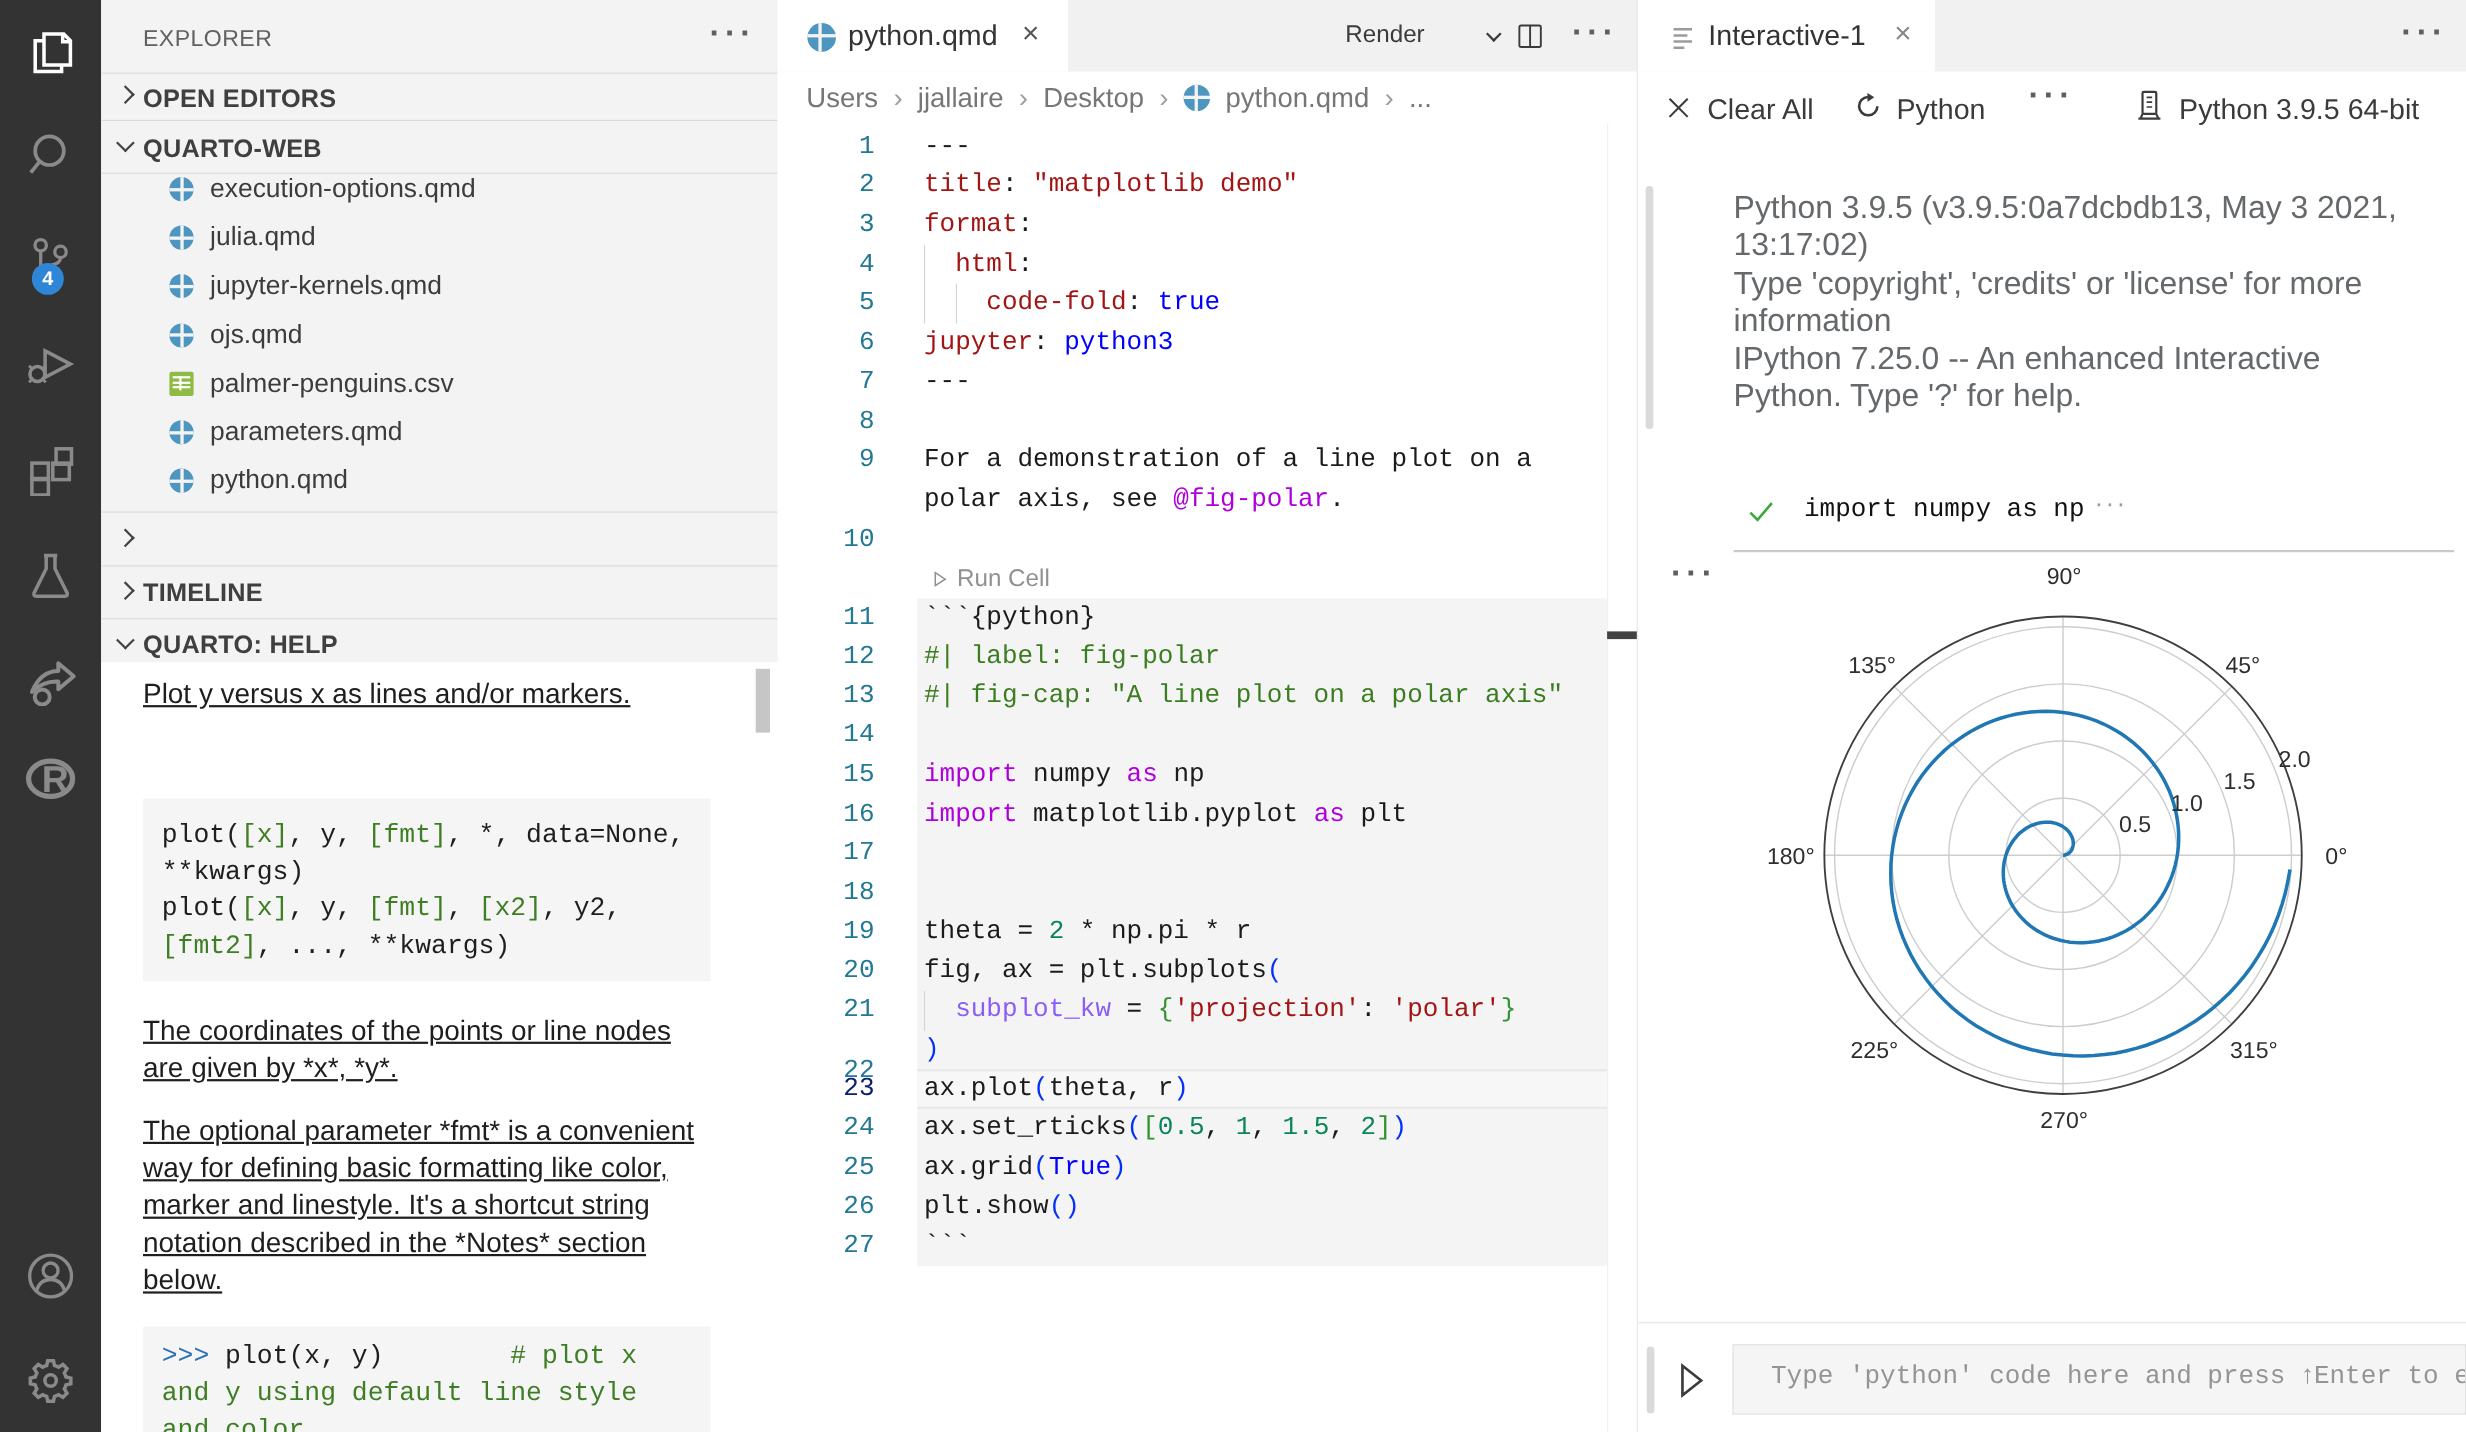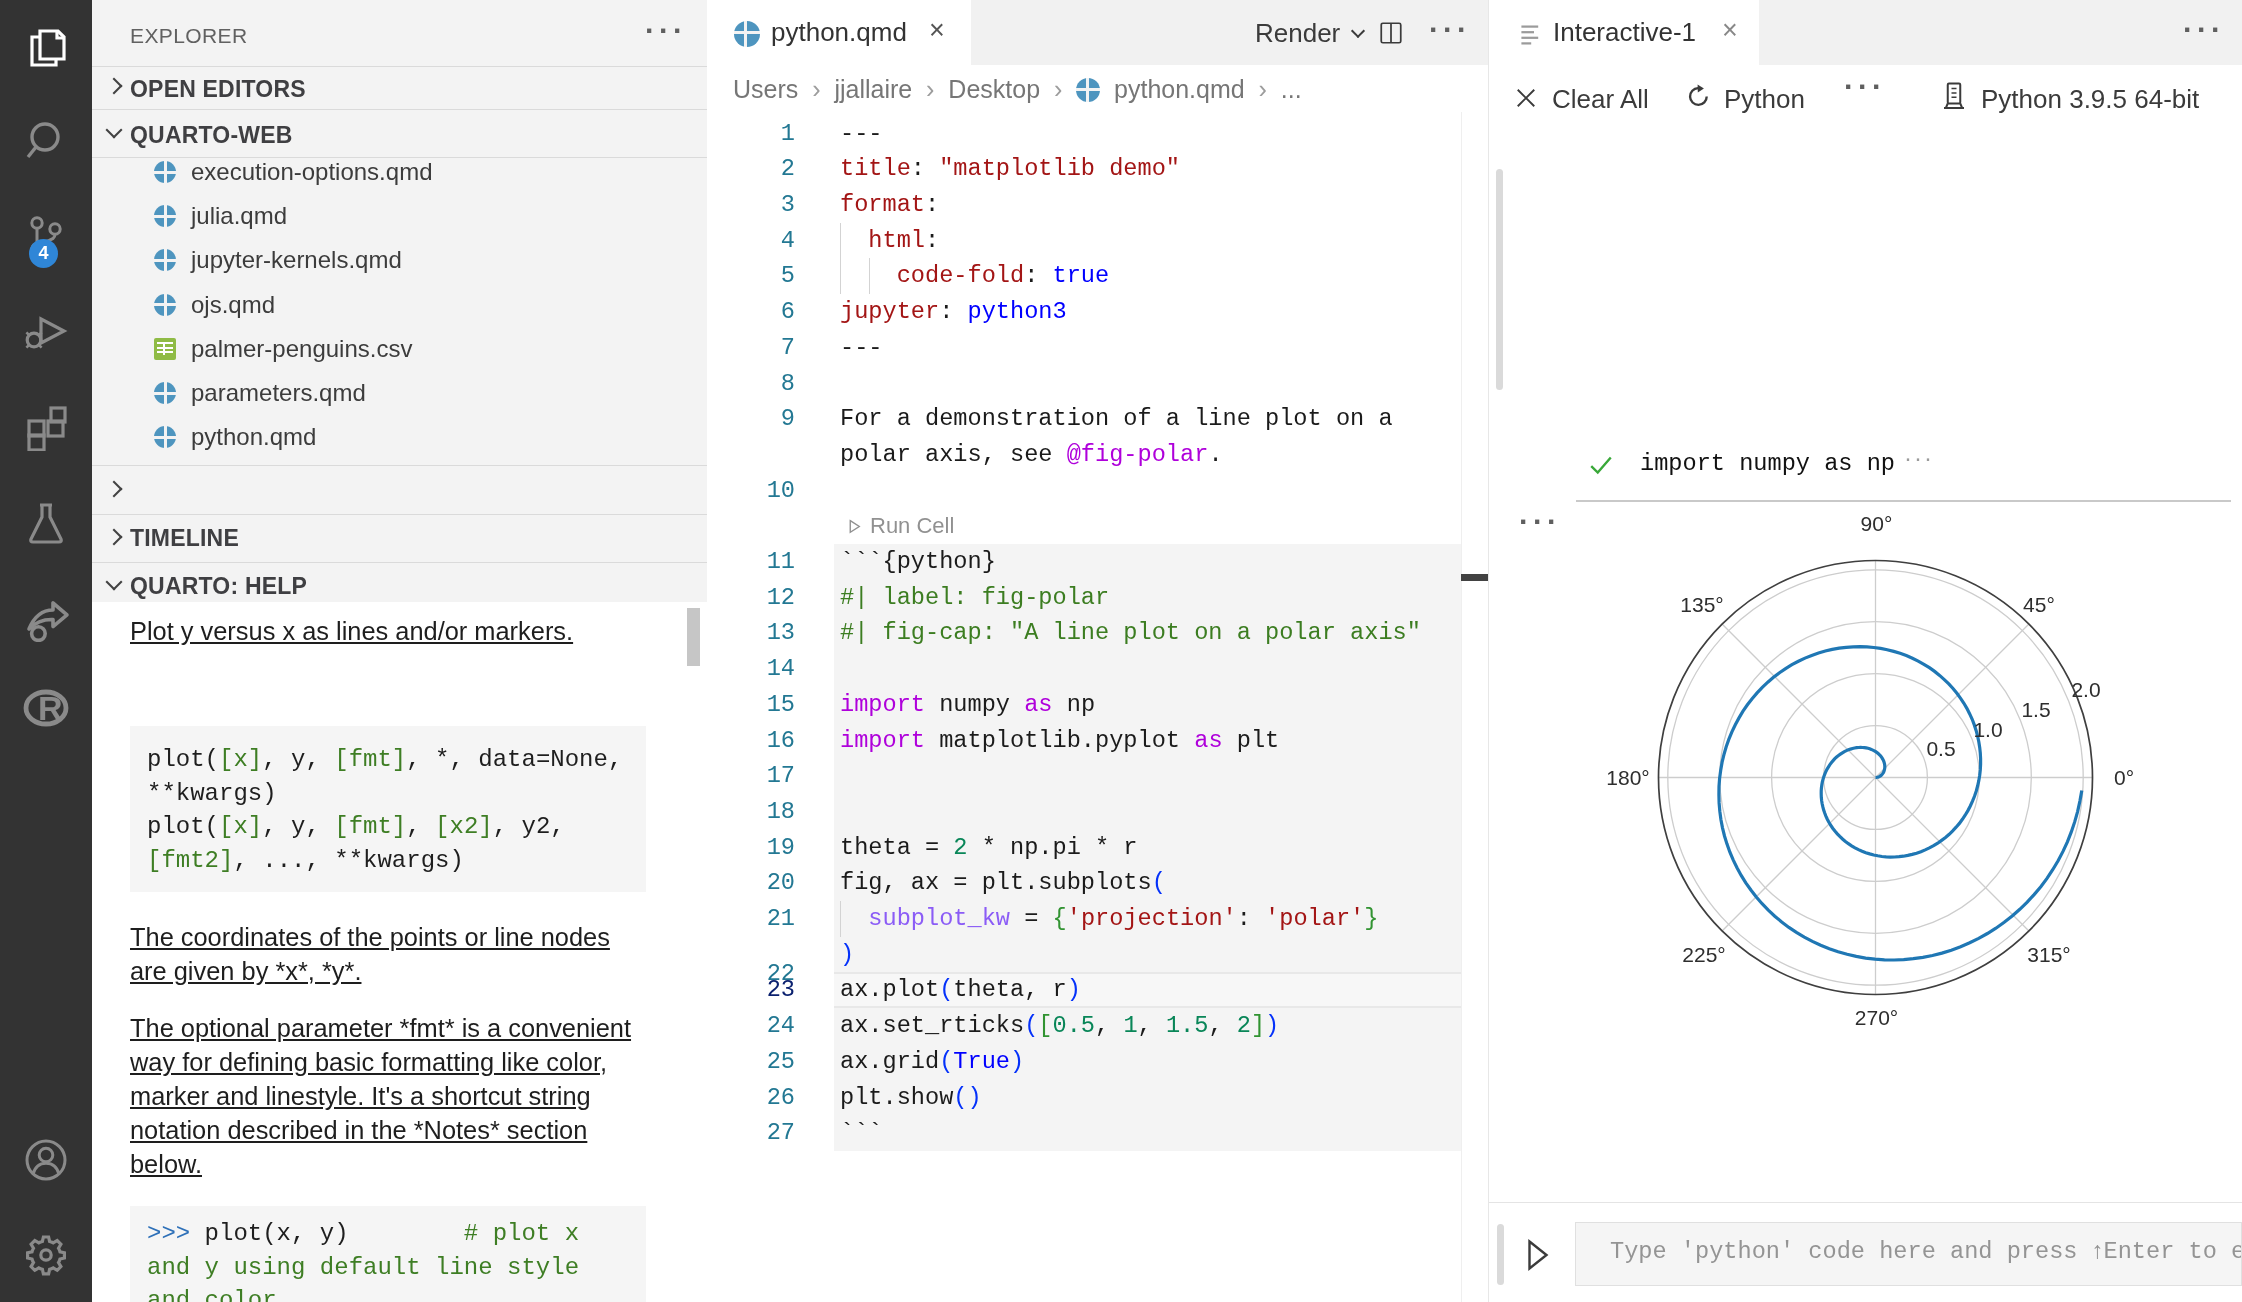--- a/index.html
+++ b/index.html
@@ -170,21 +170,21 @@
 <s1 style="color:#3e7e24">and color</s1></div>
 </div>
 
 <div id="editor">
   <div id="tabs"></div>
   <div id="tab1">
     <div class="qcirc" style="position:absolute;left:27px;top:21px;width:26px;height:26px"></div>
     <div class="abs" style="left:64px;top:17px;font-size:26px;color:#333">python.qmd</div>
     <div class="abs" style="left:222px;top:15px;font-size:27px;color:#555">×</div>
   </div>
-  <div class="abs" style="left:548px;top:18px;font-size:26px;color:#3b3b3b">Render</div>
+  <div class="abs" style="left:516px;top:18px;font-size:22px;color:#3b3b3b">Render</div>
   <div class="chev down" style="left:646px;top:26px;width:10px;height:10px;border-color:#3b3b3b"></div>
   <svg class="abs" style="left:671px;top:20px" width="26" height="26" viewBox="0 0 24 24" fill="none" stroke="#3b3b3b" stroke-width="1.6">
     <rect x="3" y="3" width="18" height="18" rx="1.5"></rect>
       <path d="M12 3 V21"></path>
   </svg>
   <div class="dots3 abs" style="left:722px;top:13px">···</div>
 
   <div id="crumbs">Users&nbsp; <s1 style="color:#9d9d9d">›</s1> &nbsp;jjallaire&nbsp; <s1 style="color:#9d9d9d">›</s1> &nbsp;Desktop&nbsp; <s1 style="color:#9d9d9d">›</s1> &nbsp;<span style="display:inline-block;vertical-align:-4px" class="qcirc2"><span class="qcirc" style="display:block;width:24px;height:24px"></span></span>&nbsp; python.qmd&nbsp; <s1 style="color:#9d9d9d">›</s1> &nbsp;...</div>
 
   <div class="abs" style="left:127px;top:544px;width:627px;height:607px;background:#f4f4f4"></div>
@@ -285,20 +285,26 @@
   <div class="dots3 abs" style="left:355px;top:70px">···</div>
   <svg class="abs" style="left:450px;top:80px" width="30" height="32" viewBox="0 0 24 24" fill="none" stroke="#3b3b3b" stroke-width="1.6">
     <rect x="7" y="2" width="10" height="16" rx="1"></rect>
       <path d="M10 6 H14 M10 9.5 H14 M10 13 H14" stroke-width="1.2"></path>
     <path d="M4 21.5 H20 M7 18 L5.5 21.5 M17 18 L18.5 21.5"></path>
   </svg>
   <div class="abs" style="left:492px;top:84px;font-size:26px;color:#3b3b3b">Python 3.9.5 64-bit</div>
 
   <div class="abs" style="left:7px;top:169px;width:7px;height:221px;background:#dadada;border-radius:4px"></div>
 
+  <div class="abs" style="left:87px;top:172px;font-size:29px;line-height:34.3px;color:#66696c;white-space:pre">Python 3.9.5 (v3.9.5:0a7dcbdb13, May 3 2021,
+13:17:02)
+Type 'copyright', 'credits' or 'license' for more
+information
+IPython 7.25.0 -- An enhanced Interactive
+Python. Type '?' for help.</div>
 
   <svg class="abs" style="left:99px;top:452px" width="26" height="26" viewBox="0 0 24 24" fill="none" stroke="#39a839" stroke-width="2.2">
     <path d="M3 13 L9 19 L21 5"></path>
   </svg>
   <div class="abs" style="left:151px;top:450px;font-family:'Liberation Mono',monospace;font-size:23.62px;color:#111">import numpy as np</div>
   <div class="abs" style="left:415px;top:444px;color:#9a9a9a;font-size:24px;letter-spacing:2px">···</div>
   <div class="abs" style="left:87px;top:500px;width:655px;height:2px;background:#c9c9c9"></div>
 
   <div class="dots3 abs" style="left:30px;top:505px">···</div>
 

